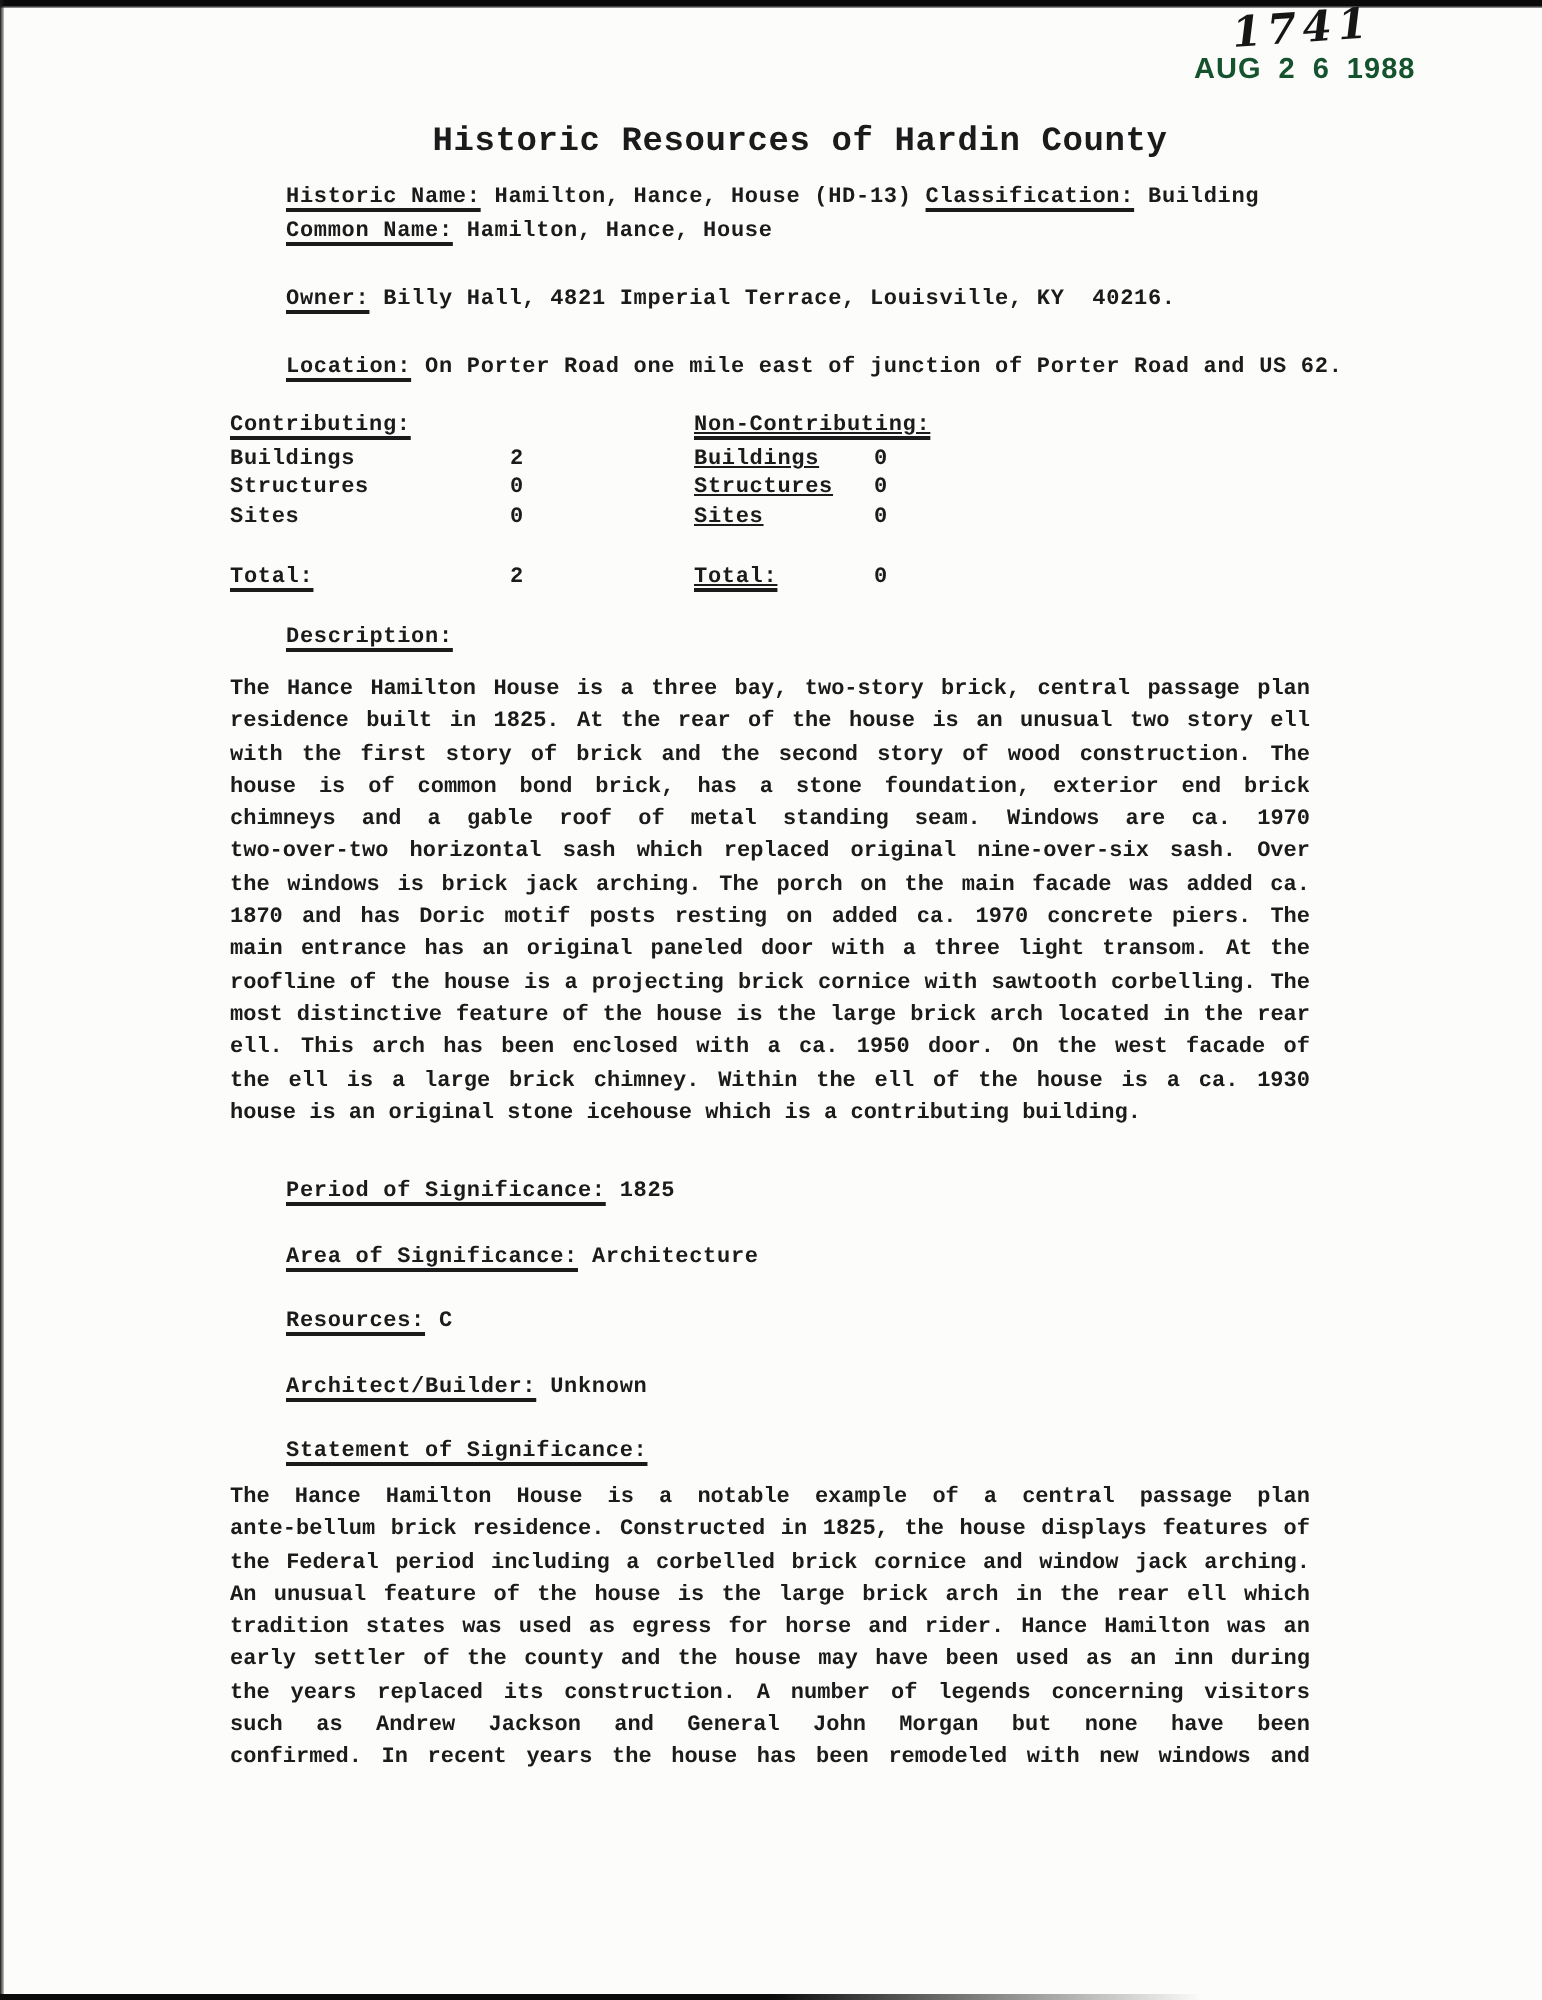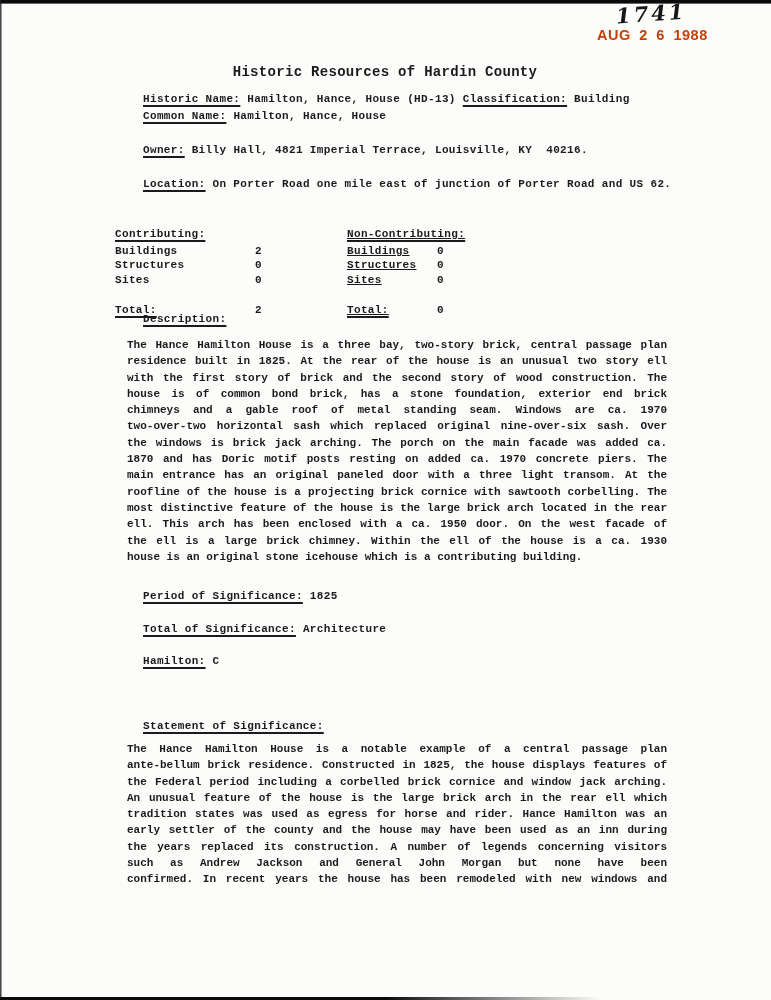--- a/index.html
+++ b/index.html
@@ -33,47 +33,47 @@
     font-style: italic; font-weight: 700;
     font-size: 21px; letter-spacing: 3px;
     transform: rotate(-4deg);
     color: #161616;
   }
   .stamp {
     position: absolute; left: 597px; top: 27px;
     font-family: "Liberation Sans", sans-serif;
     font-weight: 700; font-size: 14.5px;
     letter-spacing: 0.5px; word-spacing: 4px;
-    color: #c2410c;
+    color: #14532d;
   }
   .doc-title {
-    position: absolute; left: 115px; width: 540px; top: 64px;
-    text-align: center; font-size: 14px; letter-spacing: 0.3px;
+    position: absolute; left: 130px; width: 540px; top: 64px;
+    text-align: center; font-size: 17px; letter-spacing: 0.3px;
     line-height: 16px;
   }
   .fline {
     position: absolute; left: 115px; width: 556px;
     line-height: 16px; letter-spacing: 0.35px;
     white-space: pre;
     margin-left: 28px;
   }
   .label { text-decoration: underline; text-decoration-thickness: 1.5px; text-underline-offset: 2.5px; }
   
   .counts { position: absolute; left: 115px; top: 206px; width: 540px; letter-spacing: 0.35px; }
-  .ccol { position: absolute; top: 0; width: 240px; margin-top: 21px; }
+  .ccol { position: absolute; top: 0; width: 240px; }
   .ccol.c1 { left: 0; }
   .ccol.c2 { left: 232px; text-decoration: underline; }
   .ccol .chead { line-height: 15px; margin-bottom: 2px; }
   .crow { position: relative; line-height: 14.4px; }
   .crow .cval { position: absolute; top: 0; }
   .c1 .cval { left: 140px; }
   .c2 .cval { left: 90px; }
   .crow.totalrow { margin-top: 16px; }
   
-  .para { position: absolute; left: 115px; width: 540px; margin-left: 12px; }
+  .para { position: absolute; left: 115px; width: 540px; }
   .para .tline {
     text-align: justify;
     text-align-last: justify;
     line-height: 16.3px;
     height: 16.3px;
   }
   .para .tline.last { text-align-last: left; }
 </style>
 </head>
 <body>
@@ -127,24 +127,25 @@
       <div class="tline">main entrance has an original paneled door with a three light transom. At the</div>
       <div class="tline">roofline of the house is a projecting brick cornice with sawtooth corbelling. The</div>
       <div class="tline">most distinctive feature of the house is the large brick arch located in the rear</div>
       <div class="tline">ell. This arch has been enclosed with a ca. 1950 door. On the west facade of</div>
       <div class="tline">the ell is a large brick chimney. Within the ell of the house is a ca. 1930</div>
       <div class="tline last">house is an original stone icehouse which is a contributing building.</div>
     </div>
 
   <div class="fline" style="top:588px"><span class="label">Period of Significance:</span> <span>1825</span></div>
 
-  <div class="fline" style="top:621px"><span class="label">Total of Significance:</span> <span>Architecture</span></div>
+  <div class="fline" style="top:621px"><span class="label">Area of Significance:</span> <span>Architecture</span></div>
 
-  <div class="fline" style="top:653px"><span class="label">Hamilton:</span> <span>C</span></div>
+  <div class="fline" style="top:653px"><span class="label">Resources:</span> <span>C</span></div>
 
+  <div class="fline" style="top:686px"><span class="label">Architect/Builder:</span> <span>Unknown</span></div>
 
   <div class="fline" style="top:718px"><span class="label">Statement of Significance:</span></div>
 
   <div class="para" style="top:741px">
       <div class="tline">The Hance Hamilton House is a notable example of a central passage plan</div>
       <div class="tline">ante-bellum brick residence. Constructed in 1825, the house displays features of</div>
       <div class="tline">the Federal period including a corbelled brick cornice and window jack arching.</div>
       <div class="tline">An unusual feature of the house is the large brick arch in the rear ell which</div>
       <div class="tline">tradition states was used as egress for horse and rider. Hance Hamilton was an</div>
       <div class="tline">early settler of the county and the house may have been used as an inn during</div>

